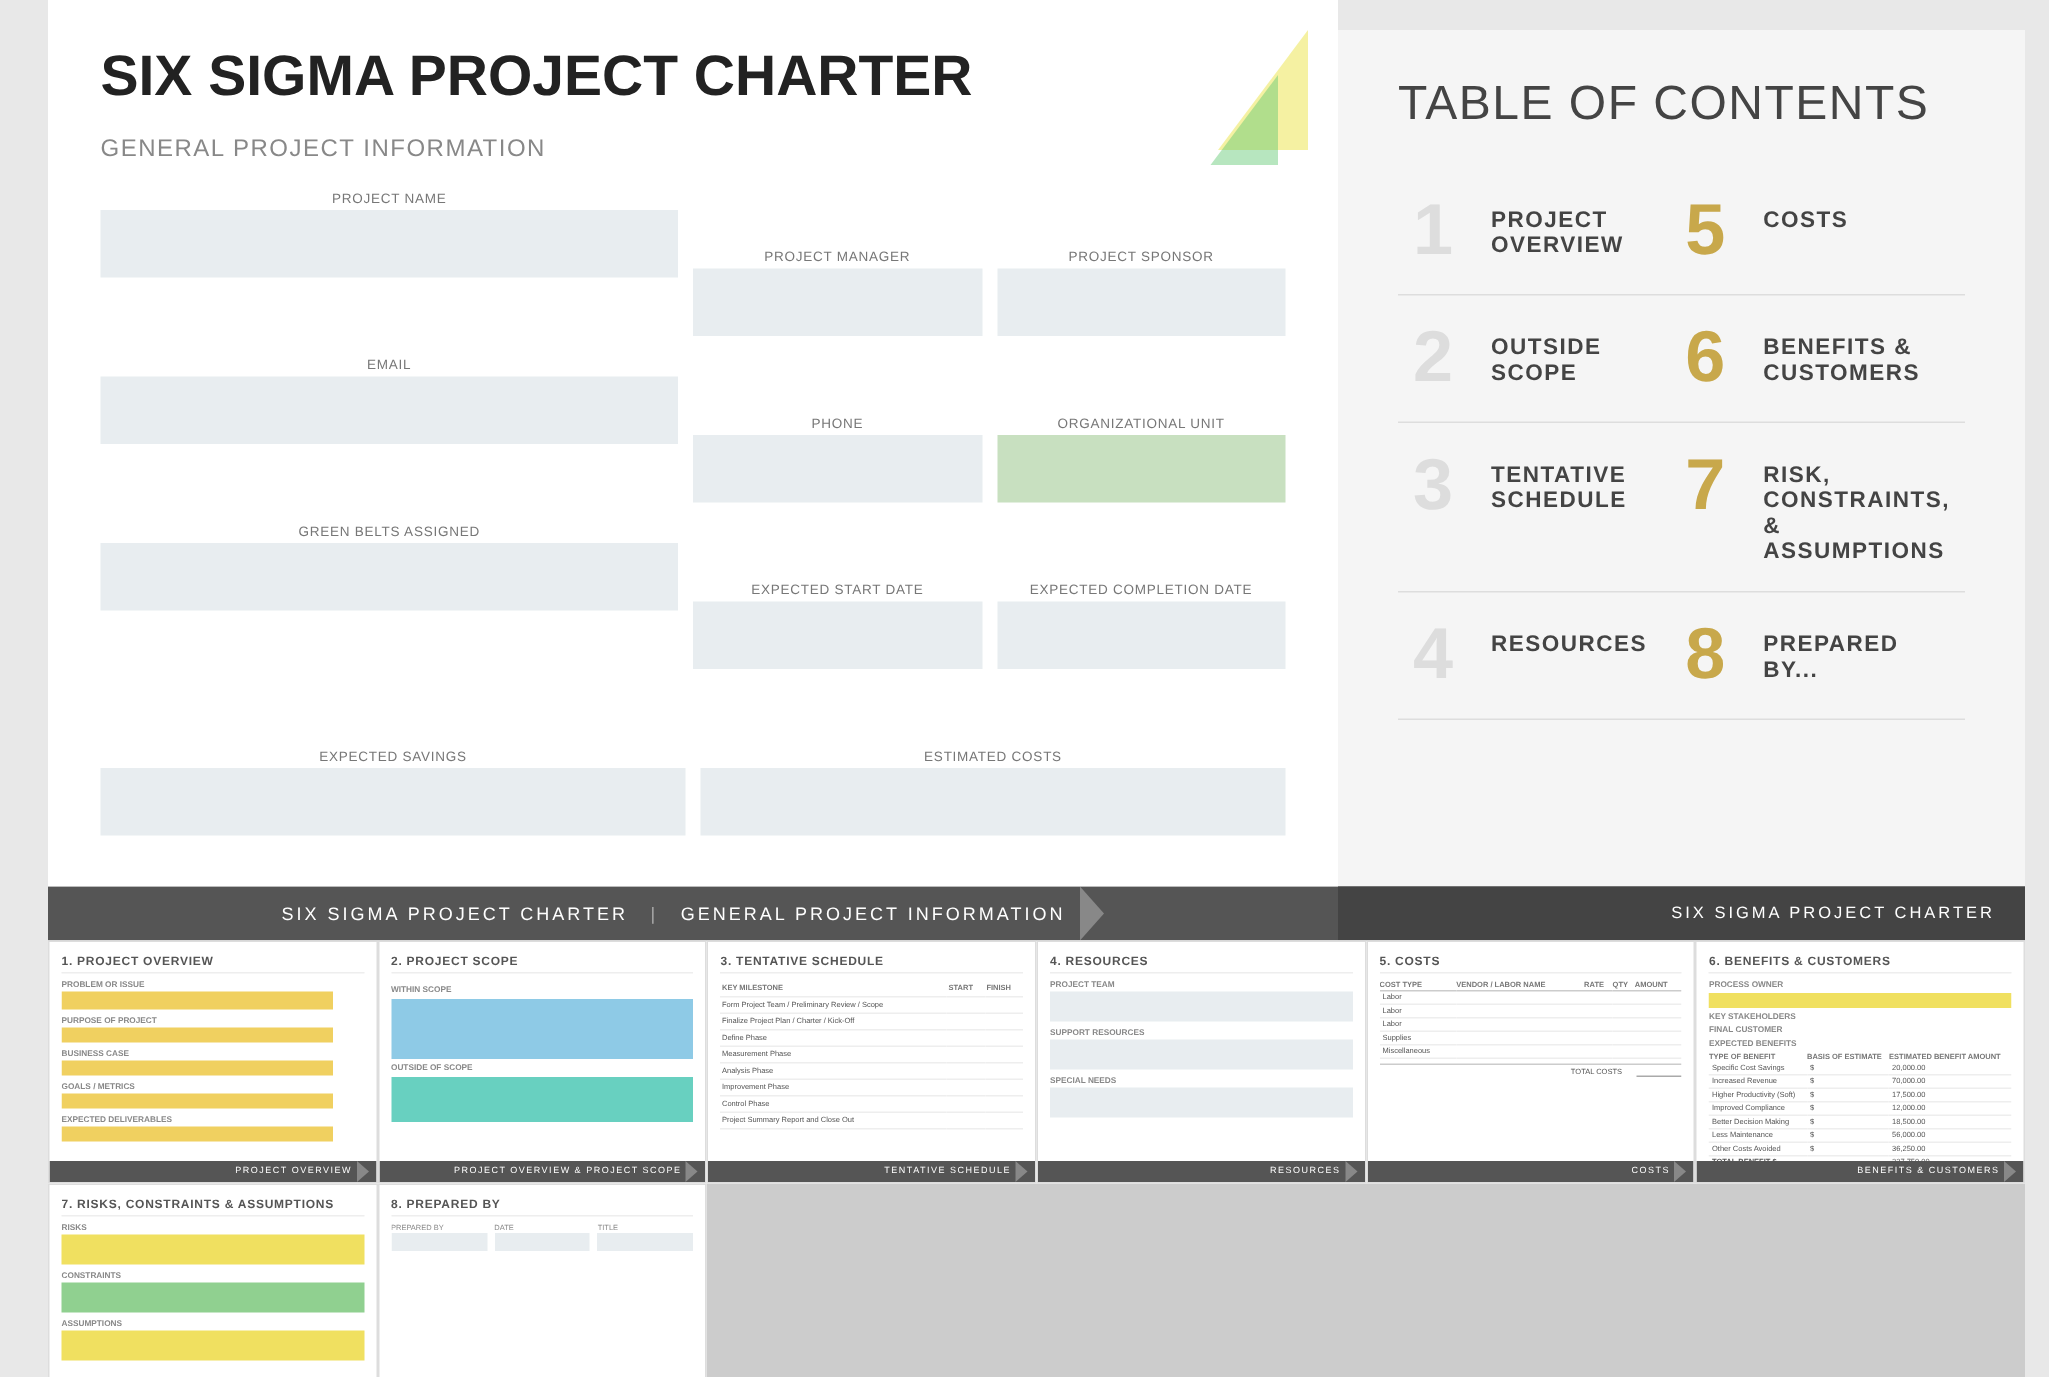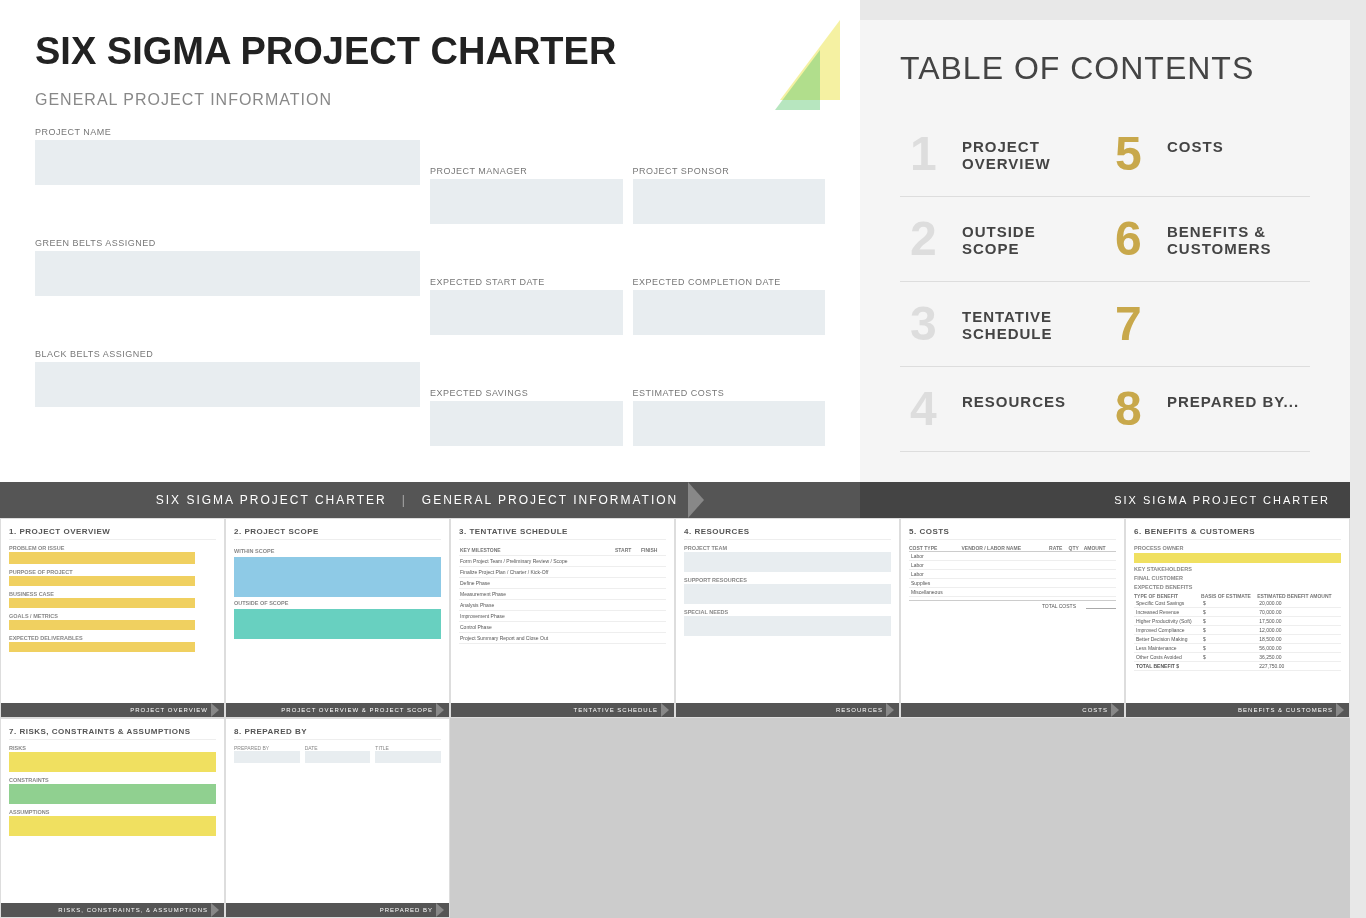--- a/index.html
+++ b/index.html
@@ -1,30 +1,30 @@
 <!DOCTYPE html>
 <html><head>
   <meta charset="utf-8">
   <style>
     * { margin: 0; padding: 0; box-sizing: border-box; }
     body { font-family: Arial, sans-serif; background: #e8e8e8; width: 1366px; height: 918px; overflow: hidden; }
 
     
-    .page { width: 1350px; height: 918px; display: flex; flex-direction: column; }
+    .page { width: 1350px; height: 918px; display: flex; flex-direction: column; padding-left: 32px; }
 
     
     .top-section { display: flex; flex: 0 0 480px; }
 
     
     .left-panel { flex: 0 0 860px; background: #fff; padding: 30px 35px 20px 35px; position: relative; }
     .charter-title { font-size: 38px; font-weight: 900; color: #222; margin-bottom: 18px; font-family: Arial Black, Arial, sans-serif; }
     .section-label { font-size: 16px; color: #888; letter-spacing: 1px; margin-bottom: 18px; font-weight: 400; }
 
     .form-row { display: flex; gap: 10px; margin-bottom: 14px; }
-    .form-field { display: flex; flex-direction: column; }
+    .form-field { display: flex; flex-direction: column; align-items: center; }
     .form-field.wide { flex: 2; }
     .form-field.medium { flex: 1; margin-top: 39px; }
     .form-field-label { font-size: 9px; color: #777; letter-spacing: 0.5px; margin-bottom: 3px; text-transform: uppercase; }
     .form-field-box { background: #e8edf0; height: 45px; width: 100%; }
 
     
     .deco-triangles { position: absolute; top: 20px; right: 20px; width: 120px; height: 100px; }
 
     
     .right-panel { flex: 1; background: #f5f5f5; padding: 30px 40px; margin-top: 20px; }
@@ -127,41 +127,51 @@
         <div class="form-field medium">
           <div class="form-field-label">PROJECT MANAGER</div>
           <div class="form-field-box"></div>
         </div>
         <div class="form-field medium">
           <div class="form-field-label">PROJECT SPONSOR</div>
           <div class="form-field-box"></div>
         </div>
       </div>
 
+      <div class="form-row">
+        <div class="form-field wide">
+          <div class="form-field-label">EMAIL</div>
+          <div class="form-field-box"></div>
+        </div>
+        <div class="form-field medium">
+          <div class="form-field-label">PHONE</div>
+          <div class="form-field-box"></div>
+        </div>
+        <div class="form-field medium">
+          <div class="form-field-label">ORGANIZATIONAL UNIT</div>
+          <div class="form-field-box" style="background:#c8e0c0;"></div>
+        </div>
+      </div>
 
       <div class="form-row">
         <div class="form-field wide">
           <div class="form-field-label">GREEN BELTS ASSIGNED</div>
           <div class="form-field-box"></div>
         </div>
         <div class="form-field medium">
           <div class="form-field-label">EXPECTED START DATE</div>
           <div class="form-field-box"></div>
         </div>
         <div class="form-field medium">
           <div class="form-field-label">EXPECTED COMPLETION DATE</div>
           <div class="form-field-box"></div>
         </div>
       </div>
 
       <div class="form-row">
-        <div class="form-field wide">
-          <div class="form-field-label">BLACK BELTS ASSIGNED</div>
-          <div class="form-field-box"></div>
-        </div>
         <div class="form-field medium">
           <div class="form-field-label">EXPECTED SAVINGS</div>
           <div class="form-field-box"></div>
         </div>
         <div class="form-field medium">
           <div class="form-field-label">ESTIMATED COSTS</div>
           <div class="form-field-box"></div>
         </div>
       </div>
     </div>
@@ -190,20 +200,21 @@
           <div class="toc-text">BENEFITS &amp; CUSTOMERS</div>
         </div>
 
         <div class="toc-item">
           <div class="toc-number">3</div>
           <div class="toc-text">TENTATIVE SCHEDULE</div>
         </div>
 
         <div class="toc-item">
           <div class="toc-number gold">7</div>
+          <div class="toc-text">RISK, CONSTRAINTS, &amp; ASSUMPTIONS</div>
         </div>
 
         <div class="toc-item">
           <div class="toc-number">4</div>
           <div class="toc-text">RESOURCES</div>
         </div>
 
         <div class="toc-item">
           <div class="toc-number gold">8</div>
           <div class="toc-text">PREPARED BY...</div>

